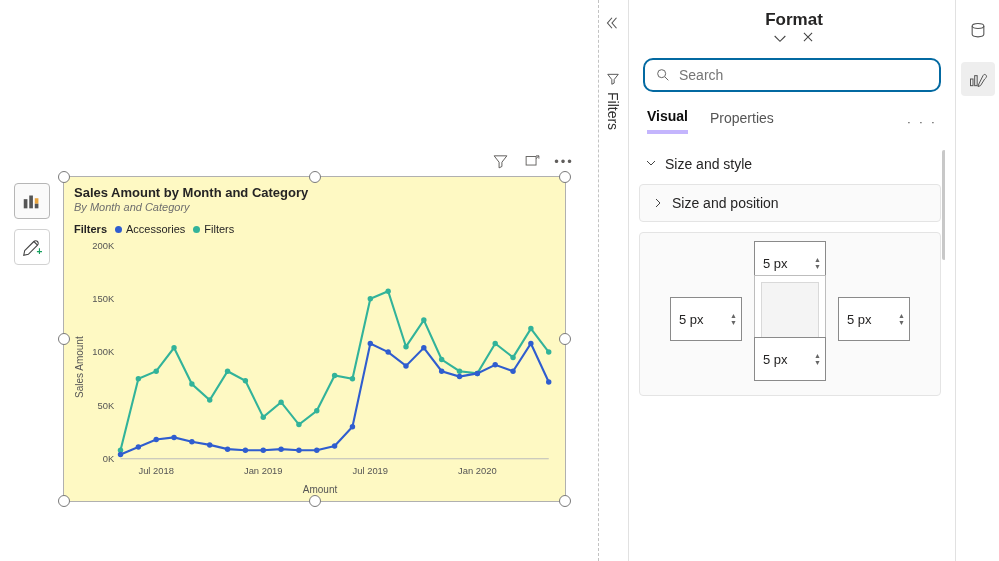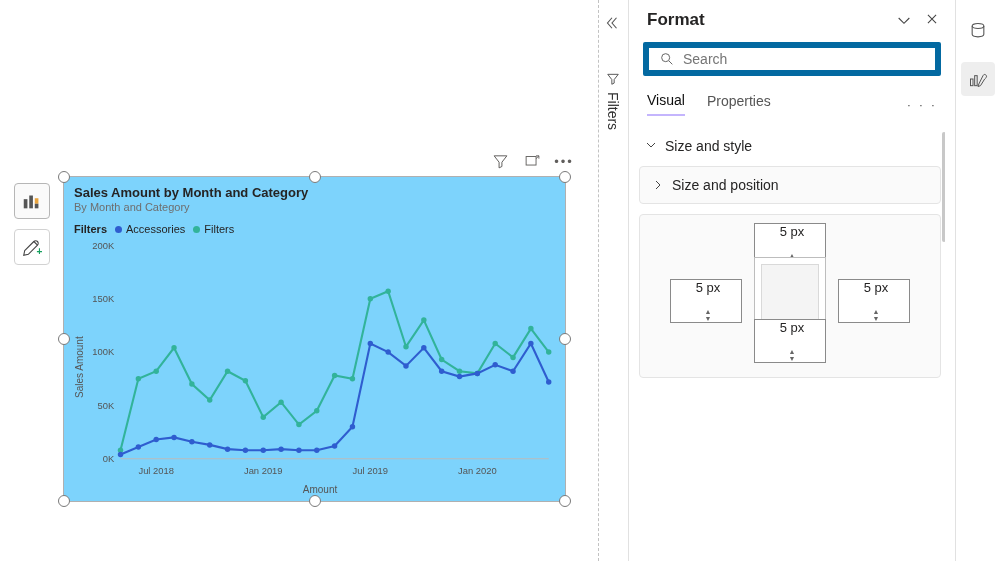--- a/index.html
+++ b/index.html
@@ -68,42 +68,42 @@
   }
 
   
   .visual-frame {
     position: absolute;
     left: 63px;
     top: 176px;
     width: 503px;
     height: 326px;
     border: 1px solid #b0b0b0;
-    background: #7dd3fc;
+    background: #fef9c3;
   }
   .handle {
     position: absolute;
     width: 12px;
     height: 12px;
     background: #fff;
     border: 1px solid #7a7a7a;
     border-radius: 50%;
   }
   .handle.tl { left: -6px; top: -6px; }
   .handle.tm { left: calc(50% - 6px); top: -6px; }
   .handle.tr { right: -6px; top: -6px; }
   .handle.ml { left: -6px; top: calc(50% - 6px); }
   .handle.mr { right: -6px; top: calc(50% - 6px); }
   .handle.bl { left: -6px; bottom: -6px; }
   .handle.bm { left: calc(50% - 6px); bottom: -6px; }
   .handle.br { right: -6px; bottom: -6px; }
 
   .chart-inner { padding: 8px 10px 6px 10px; height:100%; display:flex; flex-direction:column; }
   .chart-title { font-size: 13px; font-weight:600; color:#252424; }
-  .chart-subtitle { font-size: 11px; color:#6e6e6e; margin-top:1px; }
+  .chart-subtitle { font-size: 11px; color:#6e6e6e; margin-top:1px;font-style:italic; }
   .legend { margin-top: 10px; font-size: 11px; display:flex; align-items:center; gap:8px; }
   .legend-title { font-weight:600; color:#252424;}
   .legend-item { display:inline-flex; align-items:center; gap:4px; color:#252424;}
   .swatch { width:7px; height:7px; border-radius:50%; display:inline-block; }
 
   .plot-wrap { flex:1; display:flex; margin-top:4px; }
   .y-axis-label {
     writing-mode: vertical-rl;
     transform: rotate(180deg);
     font-size: 10px;
@@ -145,53 +145,54 @@
     border-left: 1px solid #e1e1e1;
     display:flex;
     flex-direction:column;
     background:#fff;
   }
   .format-header {
     display:flex;
     align-items:center;
     justify-content:space-between;
     padding: 10px 14px 6px 18px;
+    flex-direction: column;
   }
   .format-header h2 { font-size:17px; font-weight:600; }
   .format-header .hdr-actions { display:flex; gap:10px; color:#555;}
   .format-header .hdr-actions span{cursor:pointer; width:18px; display:inline-flex; justify-content:center;}
   .search-wrap {
     margin: 6px 14px 0 14px;
   }
   .search-box {
     display:flex;
     align-items:center;
     gap:8px;
-    border:6px solid #0369a1;
+    border:2px solid #0369a1;
     height:34px;
     padding:0 10px;
-    border-radius:2px;
+    border-radius:10px;
   }
   .search-box input {
     border:none;
     outline:none;
     flex:1;
     font-size:14px;
     color:#555;
     background:transparent;
   }
   .tabs {
     display:flex;
     align-items:center;
     gap:22px;
     padding: 16px 18px 0 18px;
     position:relative;
   }
   .tab { font-size:14px; color:#555; cursor:pointer; padding-bottom:6px; }
-  .tab.active { color:#0d0d0d; font-weight:400; border-bottom:2px solid #c4b5fd; }
+  .tab.active { color:#0d0d0d; font-weight:700; border-bottom:4px solid #c4b5fd; }
   .tabs .more { margin-left:auto; letter-spacing:2px; color:#555; cursor:pointer; }
 
   .cards {
     margin:16px 10px 0 10px;
     overflow-y:auto;
     flex:1;
     padding-right:4px;
     position:relative;
   }
   .scrollbar-thumb {
@@ -240,21 +241,20 @@
     position:absolute;
     display:flex;
     align-items:center;
     border:1px solid #8a8a8a;
     background:#fff;
     height:44px;
     width:72px;
     padding:0 4px 0 8px;
     font-size:13px;
     justify-content:space-between;
-    flex-direction:column;
   }
   .pad-field .spin { display:flex; flex-direction:column; font-size:7px; color:#666; line-height:7px; cursor:pointer;}
   .pad-top { left:84px; top:0; }
   .pad-bottom { left:84px; bottom:0; }
   .pad-left { left:0; top:56px; }
   .pad-right { right:0; top:56px; }
   .pad-box {
     position:absolute;
     left:84px; top:34px;
     width:72px; height:72px;

